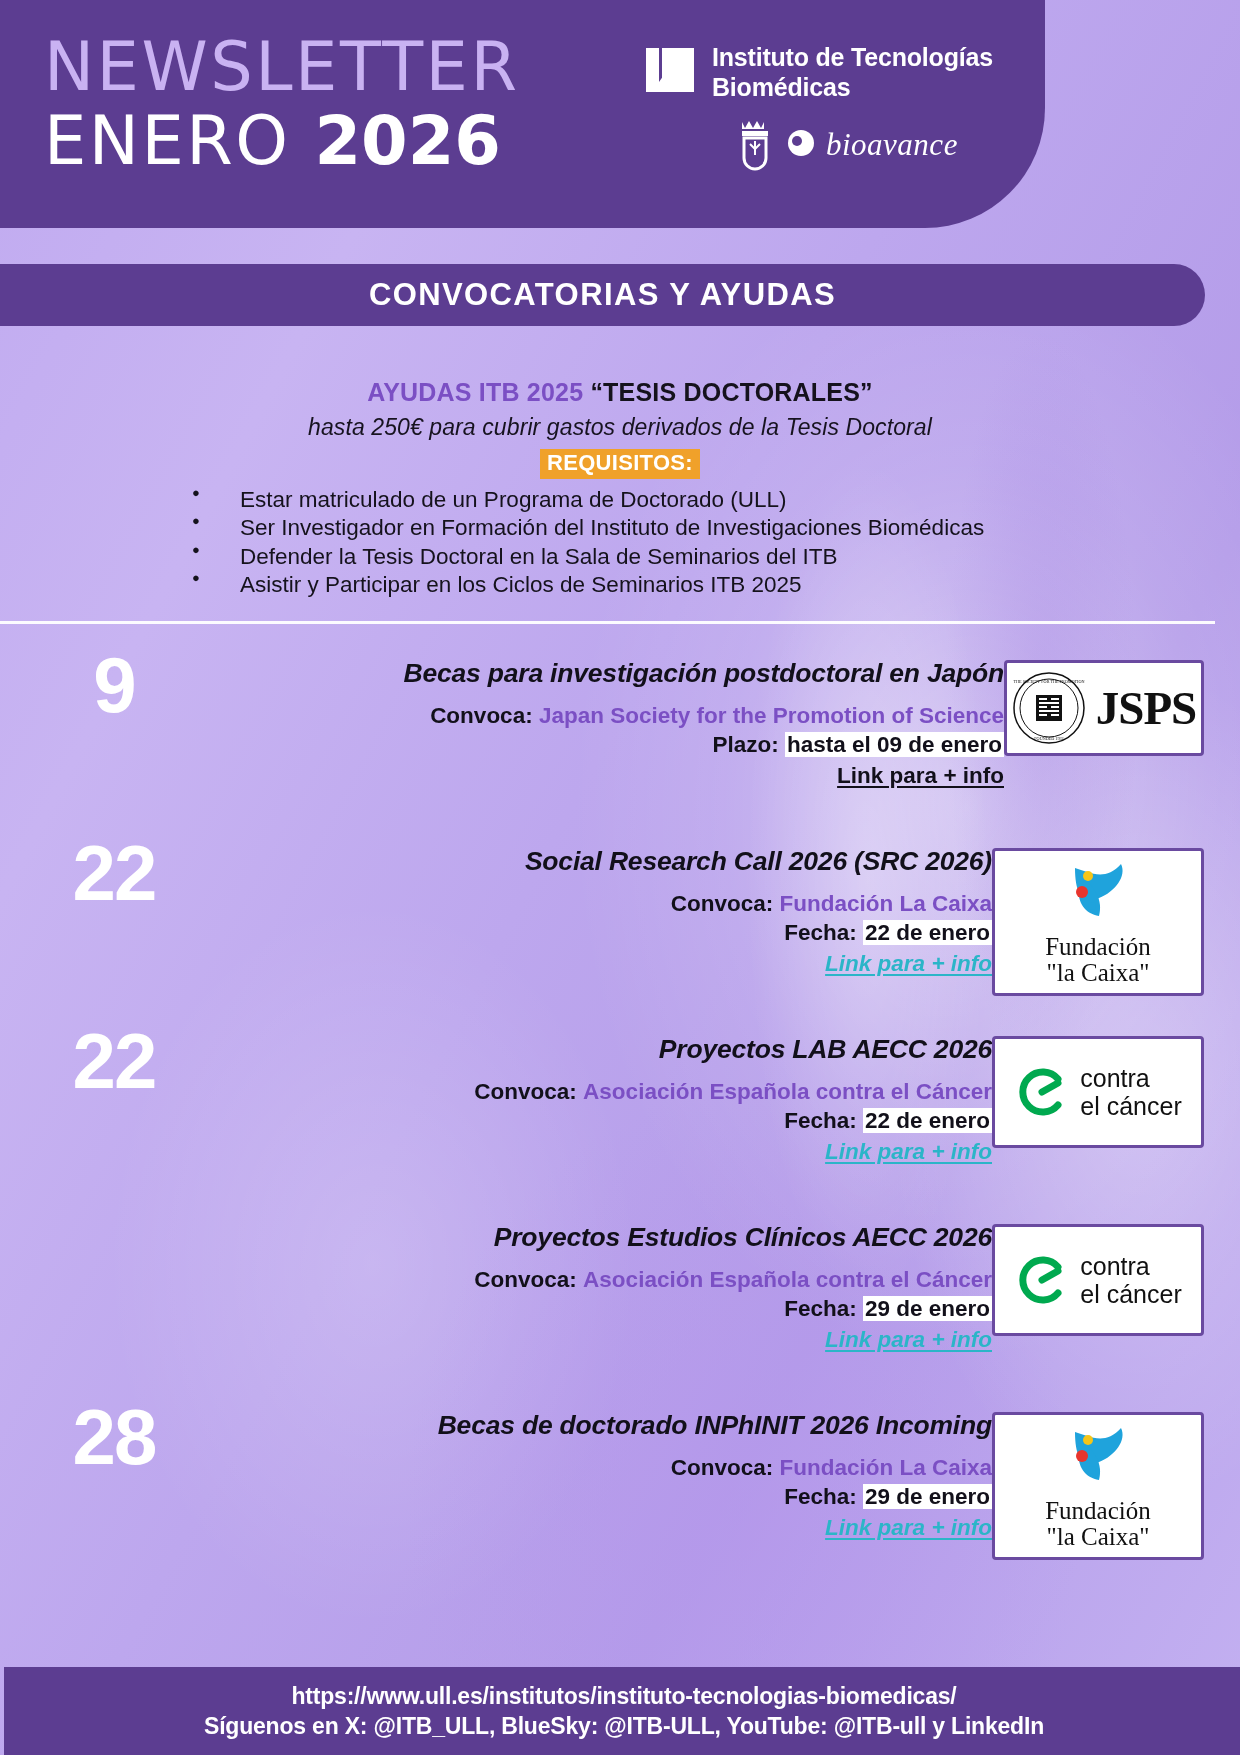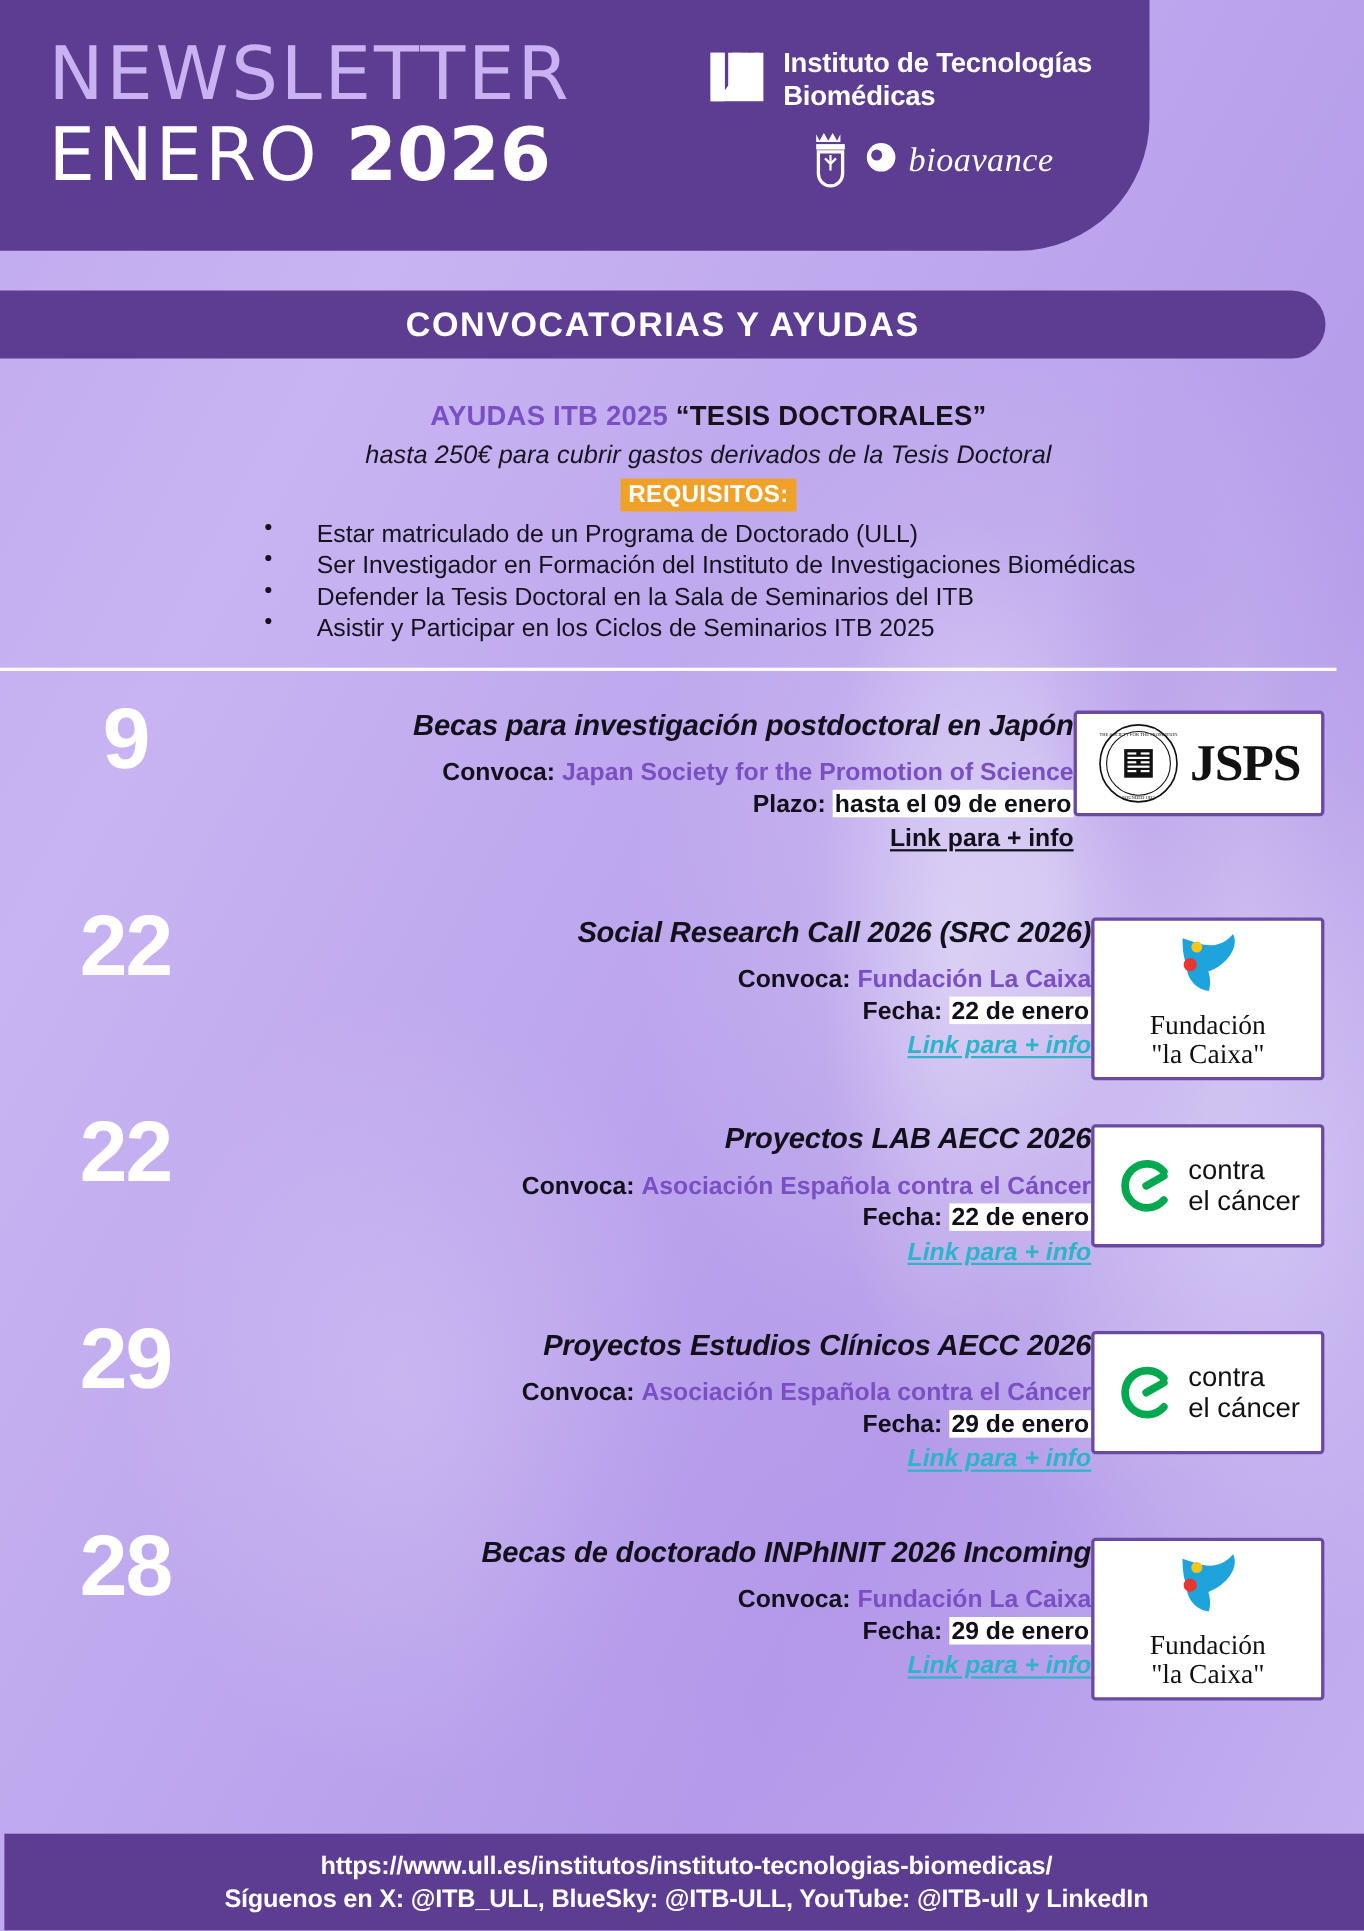--- a/index.html
+++ b/index.html
@@ -98,21 +98,21 @@
     height: 62px;
     border-top-right-radius: 31px;
     border-bottom-right-radius: 31px;
     display: flex; align-items: center; justify-content: center;
   }
   .band-title {
     color: #fff; font-size: 31px; font-weight: 800; letter-spacing: 1.4px;
   }
 
   
-  .intro { padding: 38px 40px 0 40px; text-align: center; margin-left: 48px; }
+  .intro { padding: 52px 40px 0 40px; text-align: center; }
   .intro-title { font-size: 25px; font-weight: 800; letter-spacing: .2px; }
   .intro-title .purple { color: #7b4fc4; }
   .intro-title .dark { color: #15121c; }
   .intro-sub {
     font-size: 23px; font-style: italic; color: #17131f;
     margin-top: 7px; letter-spacing: .1px;
   }
   .req-line { margin-top: 8px; }
   .req-badge {
     background: #f0a12a; color: #ffffff; font-weight: 800;
@@ -166,21 +166,21 @@
   .link.dark { color: #12101a; }
   .link.teal { color: #2bb5c8; font-style: italic; }
 
   
   .logo-box {
     width: 212px; flex: none; background: #fff;
     border: 3px solid #6a4aa0; border-radius: 4px;
     display: flex; align-items: center; justify-content: center;
     margin-top: 10px; overflow: hidden;
   }
-  .logo-box.jsps  { height: 96px; width: 228px; text-align: right; }
+  .logo-box.jsps  { height: 96px; width: 200px; text-align: right; }
   .logo-box.caixa { height: 148px; }
   .logo-box.aecc  { height: 112px; }
 
   .jsps-inner { display: flex; align-items: center; gap: 10px; }
   .jsps-seal { width: 74px; height: 74px; }
   .jsps-text {
     font-family: "Liberation Serif", serif; font-weight: 700;
     font-size: 47px; color: #111; letter-spacing: -1px;
   }
 
@@ -367,21 +367,20 @@
           </svg>
           <div class="aecc-text">
             <div class="aecc-t1">contra</div>
             <div class="aecc-t2">el cáncer</div>
           </div>
         </div>
       </div>
     </div>
 
     <div class="entry">
-      <div class="day">29</div>
       <div class="body">
         <div class="entry-title">Proyectos Estudios Clínicos AECC 2026</div>
         <div class="meta">
           <div class="meta-line">
             <span>Convoca: </span><span class="org">Asociación Española contra el Cáncer</span>
           </div>
           <div class="meta-line">
             <span>Fecha: </span><span class="hl">29 de enero</span>
           </div>
           <a class="link teal">Link para + info</a>

